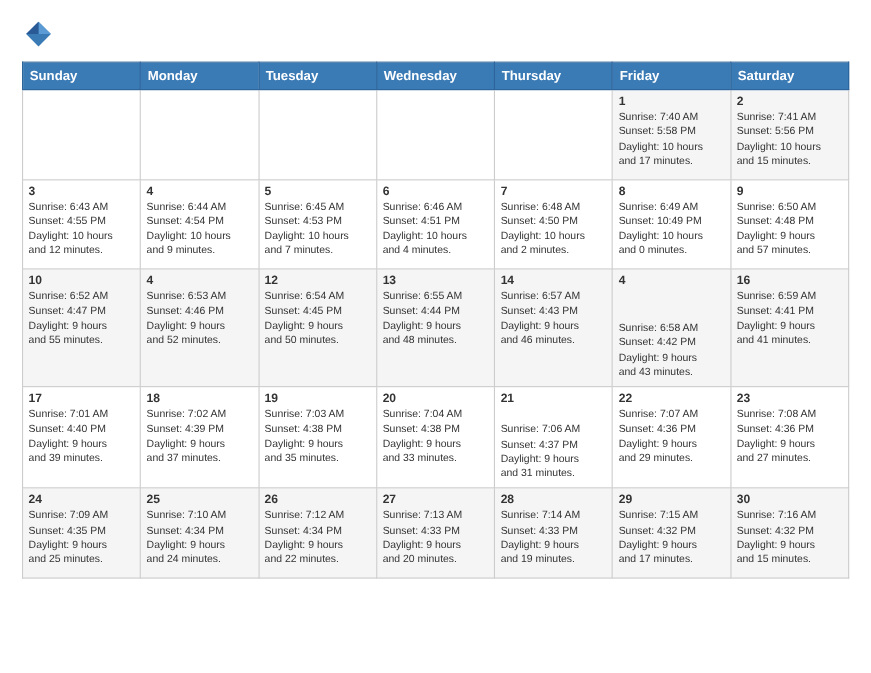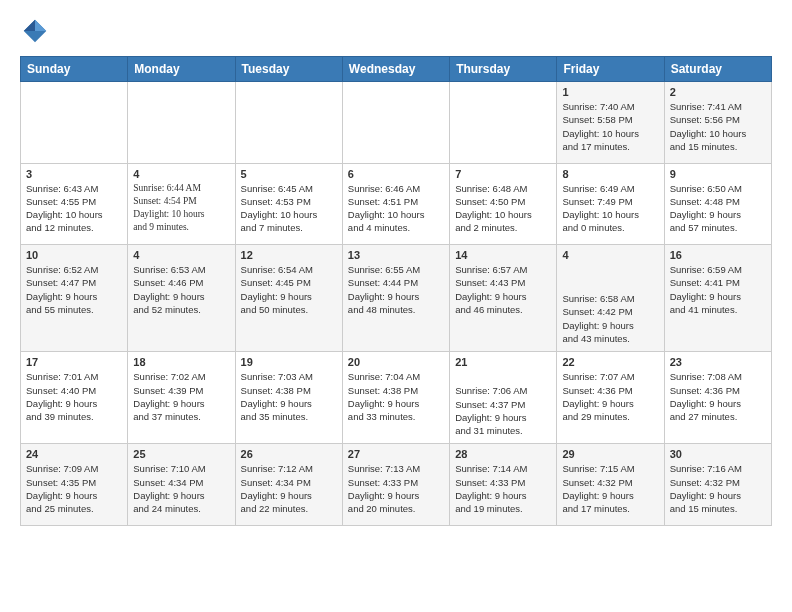--- a/index.html
+++ b/index.html
@@ -156,21 +156,21 @@
         <tr>
           <td>
             <span class="day-number">3</span>
             <div class="day-info" style="white-space: pre-line;">Sunrise: 6:43 AM
 Sunset: 4:55 PM
 Daylight: 10 hours
 and 12 minutes.</div>
           </td>
           <td>
             <span class="day-number">4</span>
-            <div class="day-info" style="white-space: pre-line; font-family: Liberation Serif, serif;">Sunrise: 6:44 AM
+            <div class="day-info" style="white-space: pre-line;">Sunrise: 6:44 AM
 Sunset: 4:54 PM
 Daylight: 10 hours
 and 9 minutes.</div>
           </td>
           <td>
             <span class="day-number">5</span>
             <div class="day-info" style="white-space: pre-line;">Sunrise: 6:45 AM
 Sunset: 4:53 PM
 Daylight: 10 hours
 and 7 minutes.</div>
@@ -185,21 +185,21 @@
           <td>
             <span class="day-number">7</span>
             <div class="day-info" style="white-space: pre-line;">Sunrise: 6:48 AM
 Sunset: 4:50 PM
 Daylight: 10 hours
 and 2 minutes.</div>
           </td>
           <td>
             <span class="day-number">8</span>
             <div class="day-info" style="white-space: pre-line;">Sunrise: 6:49 AM
-Sunset: 7:49 PM
+Sunset: 10:49 PM
 Daylight: 10 hours
 and 0 minutes.</div>
           </td>
           <td>
             <span class="day-number">9</span>
             <div class="day-info" style="white-space: pre-line;">Sunrise: 6:50 AM
 Sunset: 4:48 PM
 Daylight: 9 hours
 and 57 minutes.</div>
           </td>

